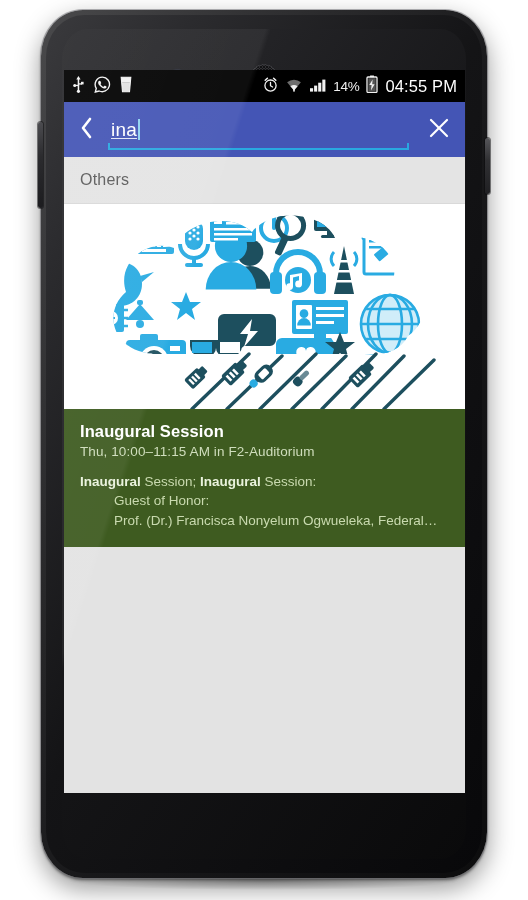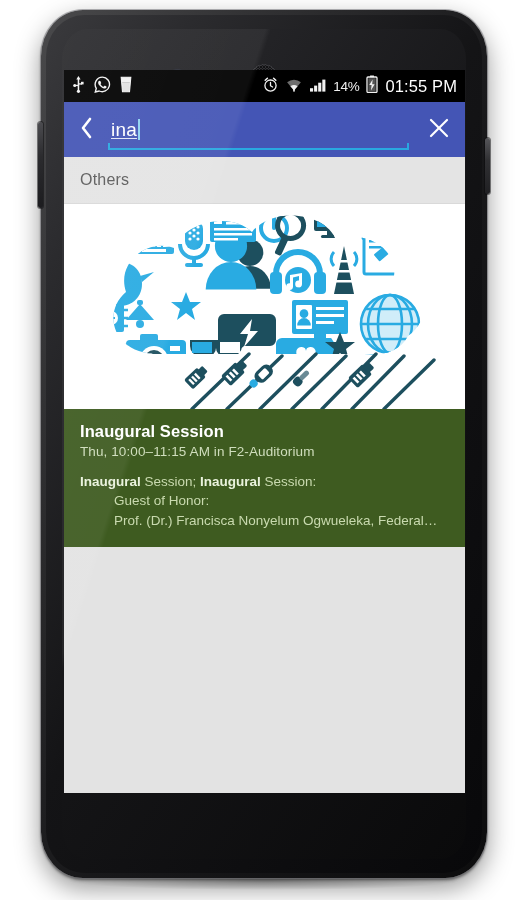--- a/index.html
+++ b/index.html
@@ -308,21 +308,21 @@
       <span class="sb-icon">
         <svg width="12" height="18" viewBox="0 0 12 18">
             <g fill="#f2f2f2">
           <rect x="4" y="0.4" width="4" height="1.8" rx=".4"></rect>
           <rect x="1" y="2" width="10" height="15.4" rx="1" fill="none" stroke="#f2f2f2" stroke-width="1.3"></rect>
           <rect x="2.3" y="3.2" width="7.4" height="13" opacity=".35"></rect>
           <polygon points="6.6,4.4 3.3,10 5.6,10 5,15.4 8.6,9.3 6.2,9.3"></polygon>
         </g>
           </svg>
       </span>
-      <span id="status-clock">01:55 PM</span>
+      <span id="status-clock">04:55 PM</span>
     </div>
   </div>
 
   <div id="search-bar">
     <div id="back-button">
       <span>
         <svg width="15" height="24" viewBox="0 0 15 24">
           <polyline points="11,3 4,12 11,21" fill="none" stroke="#ffffff" stroke-width="2.6" stroke-linecap="round" stroke-linejoin="round"></polyline>
         </svg>
       </span>

